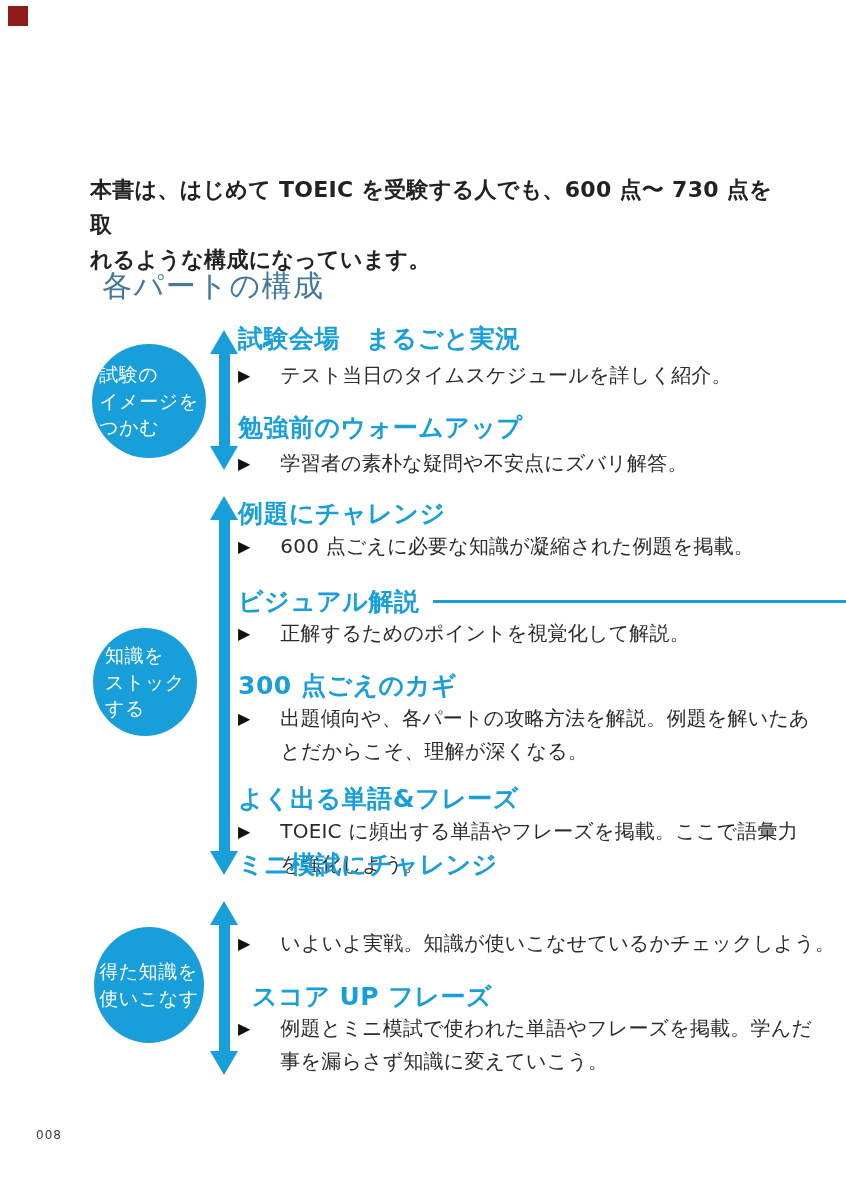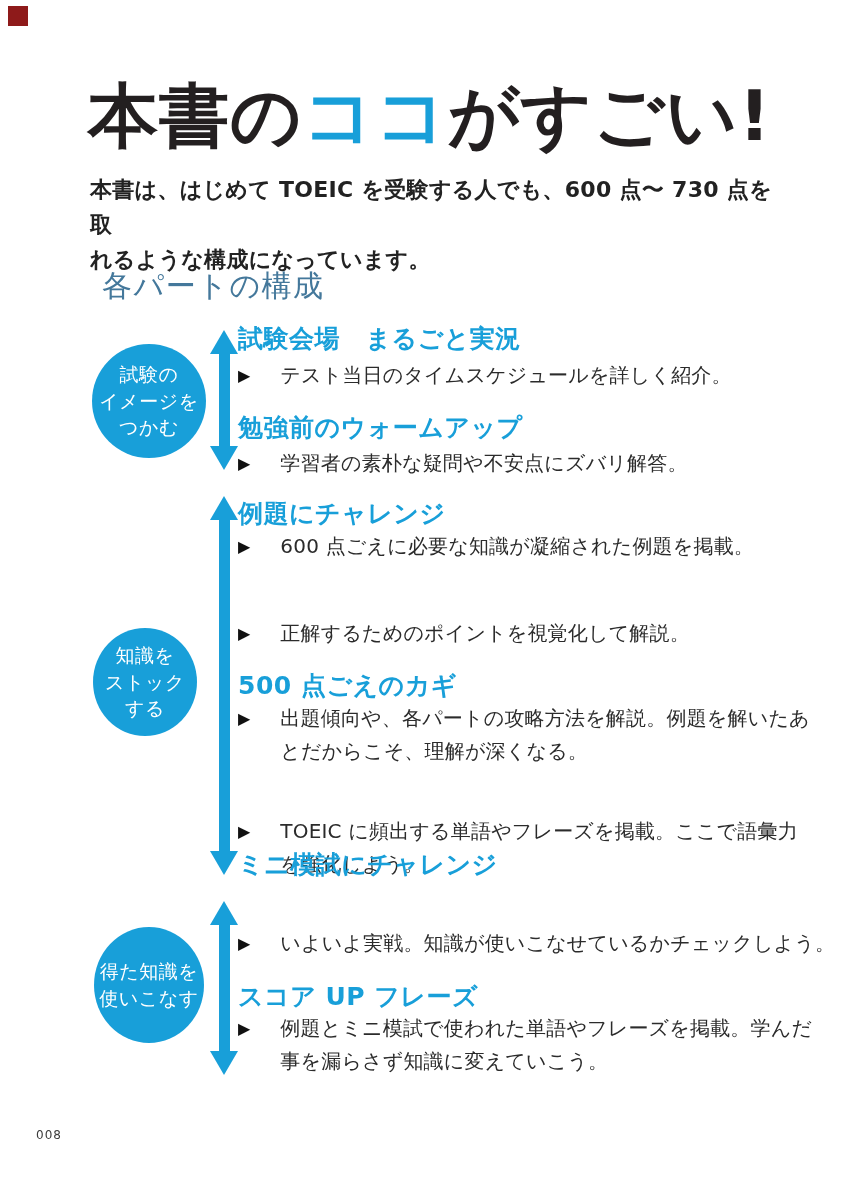--- a/index.html
+++ b/index.html
@@ -17,21 +17,21 @@
   .corner-mark{position:absolute;left:8px;top:6px;width:20px;height:20px;background:var(--corner-red);}
   .title{position:absolute;left:88px;top:76px;margin:0;font-size:70px;font-weight:bold;
     color:var(--title-black);letter-spacing:1px;line-height:1.15;white-space:nowrap;}
   .title .hl{color:var(--accent-blue);}
   .intro{position:absolute;left:90px;top:172px;margin:0;width:690px;font-size:22px;font-weight:bold;
     color:#222222;line-height:1.6;white-space:pre-line;letter-spacing:0.3px;}
   .section-heading{position:absolute;left:90px;top:254px;margin:12px;font-size:30px;font-weight:normal;
     color:var(--heading-teal);letter-spacing:1.5px;}
   
   .badge{position:absolute;border-radius:50%;background:var(--accent-blue);color:#ffffff;
-    display:flex;align-items:center;justify-content:center;text-align:center;
+    display:flex;align-items:center;justify-content:center;
     white-space:pre-line;font-size:19px;line-height:1.4;letter-spacing:0.5px;}
   .badge1{left:92px;top:344px;width:114px;height:114px;}
   .badge2{left:93px;top:628px;width:104px;height:108px;}
   .badge3{left:94px;top:927px;width:110px;height:116px;}
   
   .arrow{position:absolute;width:28px;}
   .arrow::before,.arrow::after{content:"";position:absolute;left:0;
     border-left:14px solid transparent;border-right:14px solid transparent;}
   .arrow::before{top:0;border-bottom:24px solid var(--accent-blue);}
   .arrow::after{bottom:0;border-top:24px solid var(--accent-blue);}
@@ -50,31 +50,30 @@
     font-size:20px;color:var(--text-dark);line-height:1.65;}
   .item-desc .marker{color:#111111;font-size:16px;line-height:33px;margin-right:3px;flex:0 0 auto;}
   .item-desc .desc-text{white-space:pre-line;letter-spacing:0.2px;margin-left:27px;}
   .h11{top:322px;} .d11{top:359px;}
   .h12{top:411px;} .d12{top:447px;}
   .h21{top:497px;} .d21{top:530px;}
   .h22{top:585px;} .d22{top:617px;}
   .h23{top:669px;} .d23{top:702px;}
   .h24{top:782px;} .d24{top:815px;}
   .h31{top:848px;} .d31{top:927px;}
-  .h32{top:980px;} .d32{top:1012px;}
+  .h32{top:980px;margin-left:14px;} .d32{top:1012px;}
   .page-number{position:absolute;left:36px;top:1128px;font-size:12px;color:#3c3c3c;letter-spacing:1px;}
 </style>
 </head>
 <body>
 
 <div class="page">
 
   <div class="corner-mark"></div>
 
-  <h1 class="title"><span>本書の</span><span class="hl">ココ</span><span>がすごい!</span></h1>
 
   <p class="intro">本書は、はじめて TOEIC を受験する人でも、600 点〜 730 点を取
 れるような構成になっています。</p>
 
   <h2 class="section-heading">各パートの構成</h2>
 
   <div class="badge badge1">試験の
 イメージを
 つかむ</div>
   <div class="badge badge2">知識を
@@ -104,32 +103,37 @@
     <span class="marker">▶</span>
     <div class="desc-text">学習者の素朴な疑問や不安点にズバリ解答。</div>
   </div>
 
   <h3 class="item-heading h21">例題にチャレンジ</h3>
   <div class="item-desc d21">
     <span class="marker">▶</span>
     <div class="desc-text">600 点ごえに必要な知識が凝縮された例題を掲載。</div>
   </div>
 
+  <div class="heading-row h22">
+    <span class="h-text">ビジュアル解説</span>
+    <span class="rule"></span>
+  </div>
   <div class="item-desc d22">
     <span class="marker">▶</span>
     <div class="desc-text">正解するためのポイントを視覚化して解説。</div>
   </div>
 
-  <h3 class="item-heading h23">500 点ごえのカギ</h3>
+  <h3 class="item-heading h23">300 点ごえのカギ</h3>
   <div class="item-desc d23">
     <span class="marker">▶</span>
     <div class="desc-text">出題傾向や、各パートの攻略方法を解説。例題を解いたあ
 とだからこそ、理解が深くなる。</div>
   </div>
 
+  <h3 class="item-heading h24">よく出る単語&amp;フレーズ</h3>
   <div class="item-desc d24">
     <span class="marker">▶</span>
     <div class="desc-text">TOEIC に頻出する単語やフレーズを掲載。ここで語彙力
 を強化しよう。</div>
   </div>
 
   <h3 class="item-heading h31">ミニ模試にチャレンジ</h3>
   <div class="item-desc d31">
     <span class="marker">▶</span>
     <div class="desc-text">いよいよ実戦。知識が使いこなせているかチェックしよう。</div>

